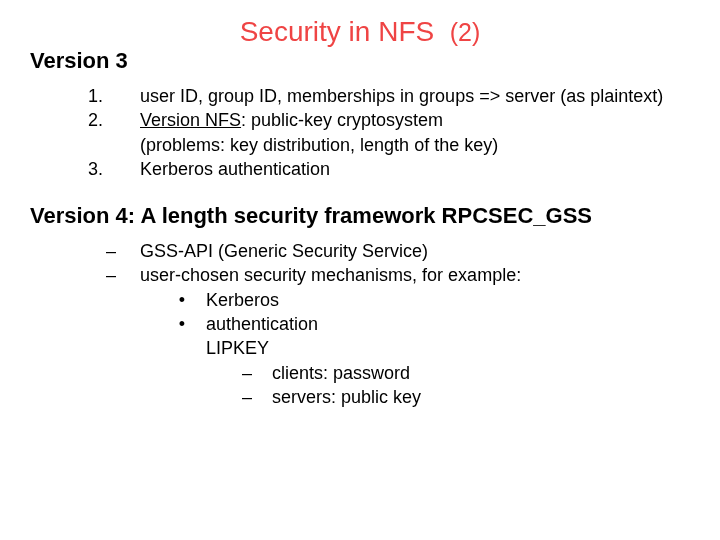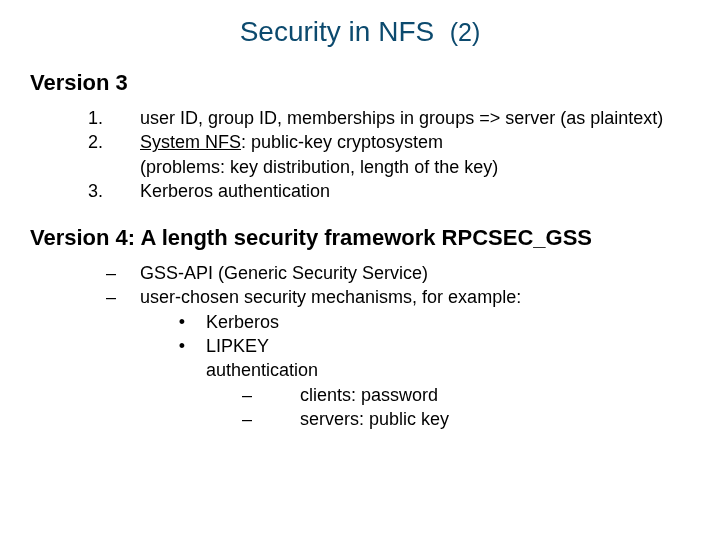--- a/index.html
+++ b/index.html
@@ -7,23 +7,22 @@
       width: 720px;
       height: 540px;
       background: #fff;
       font-family: Arial, Helvetica, sans-serif;
       color: #000;
       padding: 12px 30px 0 30px;
     }
     .title {
       text-align: center;
       font-size: 28px;
-      color: #0c4a6e;
+      color: #ef4444;
       font-weight: 400;
-      margin-bottom: 22px;
       margin-top: 4px;
     }
     .part-num {
       font-size: 25px;
     }
     .section-heading {
       font-size: 22px;
       font-weight: 700;
       margin-bottom: 10px;
     }
@@ -79,21 +78,20 @@
     .ul3 .row {
       display: flex;
     }
     .ul3 .marker {
       width: 30px;
       flex: 0 0 30px;
       text-align: left;
     }
     .ul3 .body {
       flex: 1;
-      margin-left: 28px;
     }
   </style>
 </head>
 <body>
 
 <h1 class="title">
   <span>Security in NFS</span>&nbsp;
   <span class="part-num">(2)</span>
 </h1>
 
@@ -102,21 +100,21 @@
 <div class="ol1">
   <div class="row">
     <div class="marker">1.</div>
     <div class="body">
       <div>user ID, group ID,  memberships in groups =&gt; server (as plaintext)</div>
     </div>
   </div>
   <div class="row">
     <div class="marker">2.</div>
     <div class="body">
-      <div><u>System NFS</u><span>: public-key cryptosystem</span></div>
+      <div><u>Version NFS</u><span>: public-key cryptosystem</span></div>
       <div>(problems: key distribution, length of the key)</div>
     </div>
   </div>
   <div class="row">
     <div class="marker">3.</div>
     <div class="body">
       <div>Kerberos authentication</div>
     </div>
   </div>
 </div>
@@ -133,22 +131,22 @@
     <div class="body">
       <div>user-chosen security mechanisms, for example:</div>
       <div class="ul2">
         <div class="row">
           <div class="marker">•</div>
           <div class="body">Kerberos</div>
         </div>
         <div class="row">
           <div class="marker">•</div>
           <div class="body">
+            <div>authentication</div>
             <div>LIPKEY</div>
-            <div>authentication</div>
             <div class="ul3">
               <div class="row">
                 <div class="marker">–</div>
                 <div class="body">clients: password</div>
               </div>
               <div class="row">
                 <div class="marker">–</div>
                 <div class="body">servers: public key</div>
               </div>
             </div>

